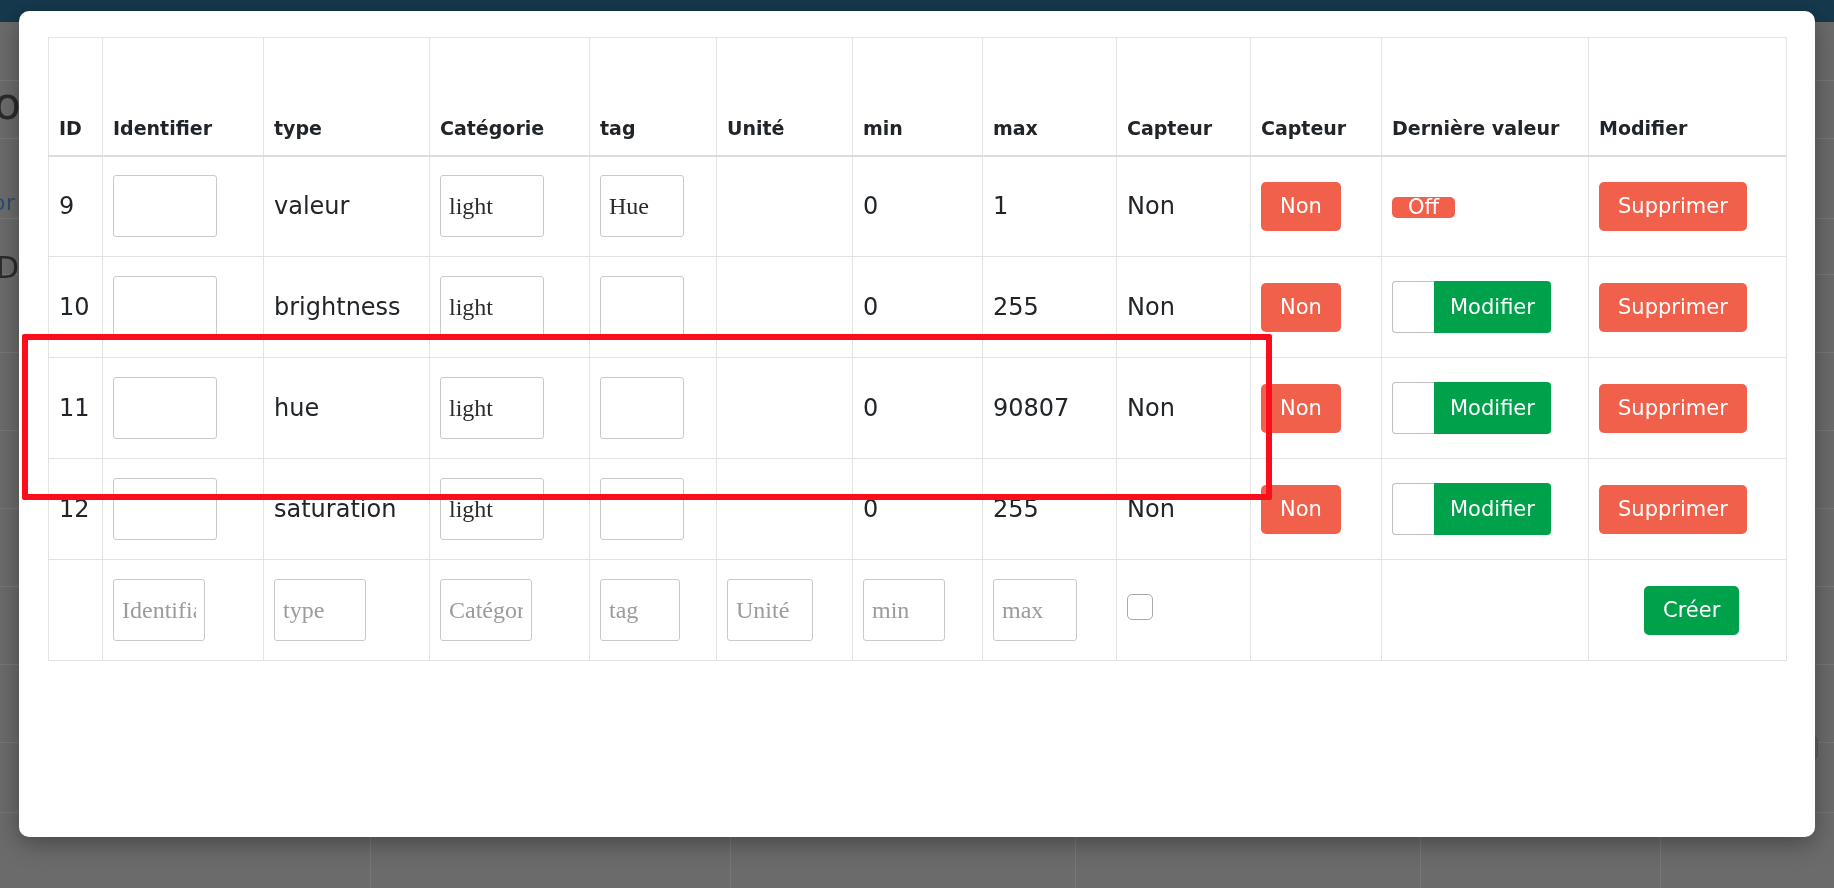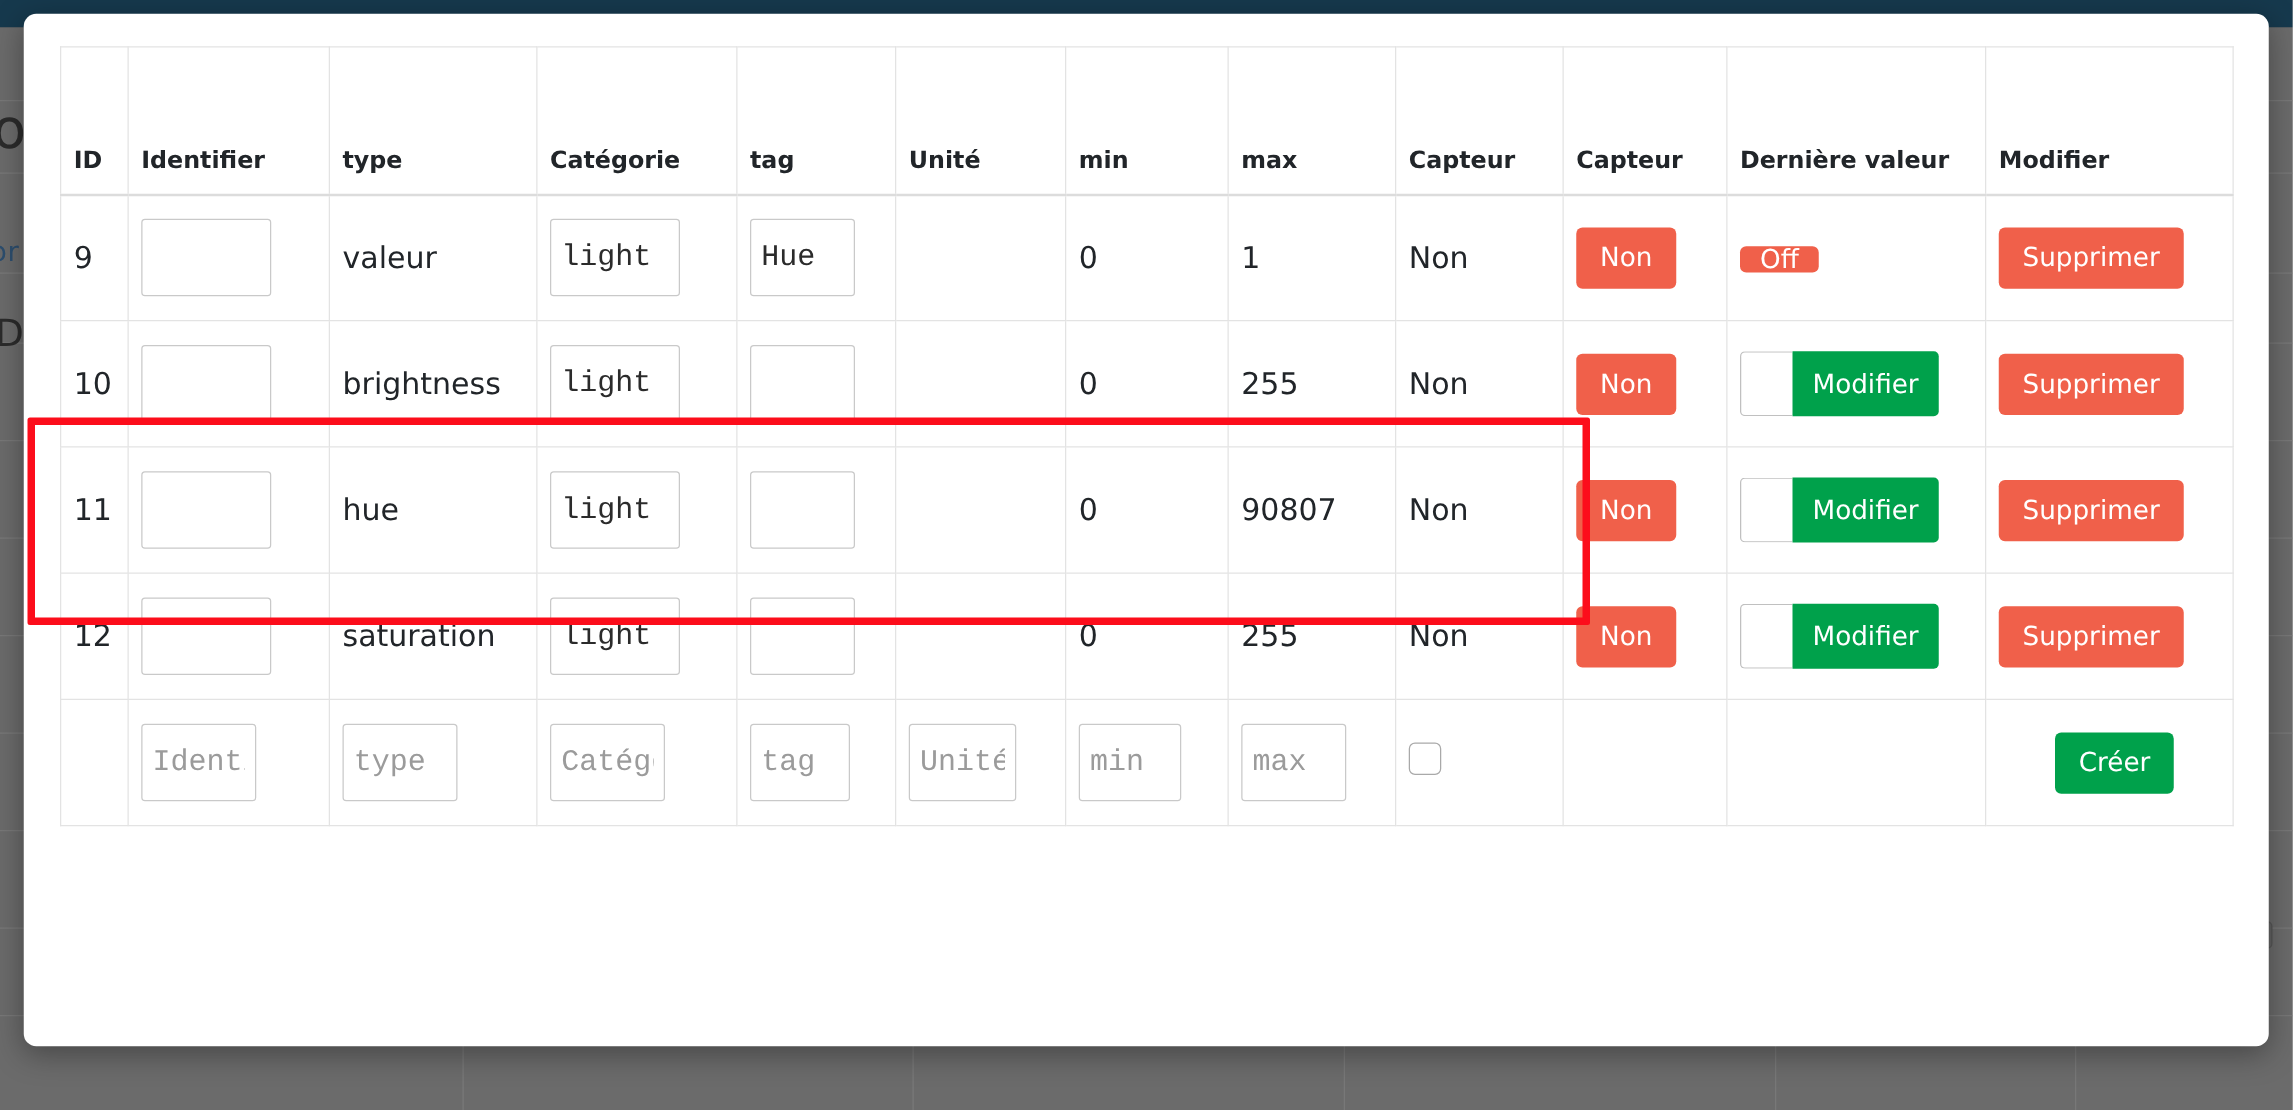--- a/index.html
+++ b/index.html
@@ -150,21 +150,21 @@
     display: block;
     width: 100%;
     max-width: 104px;
     height: 62px;
     border: 1px solid #c9c9c9;
     border-radius: 3px;
     background: #fff;
     font-size: 24px;
     color: #2b2b2b;
     padding: 4px 8px;
-    font-family: Liberation Mono, monospace;
+    font-family: Liberation Serif, serif;
     outline: none;
     overflow: hidden;
   }
   .cell-input::placeholder { color: #9b9b9b; }
   .cell-input.create { max-width: 92px; height: 62px; }
 
   .chk {
     width: 26px; height: 26px;
     border: 1px solid #a9a9a9;
     border-radius: 5px;

